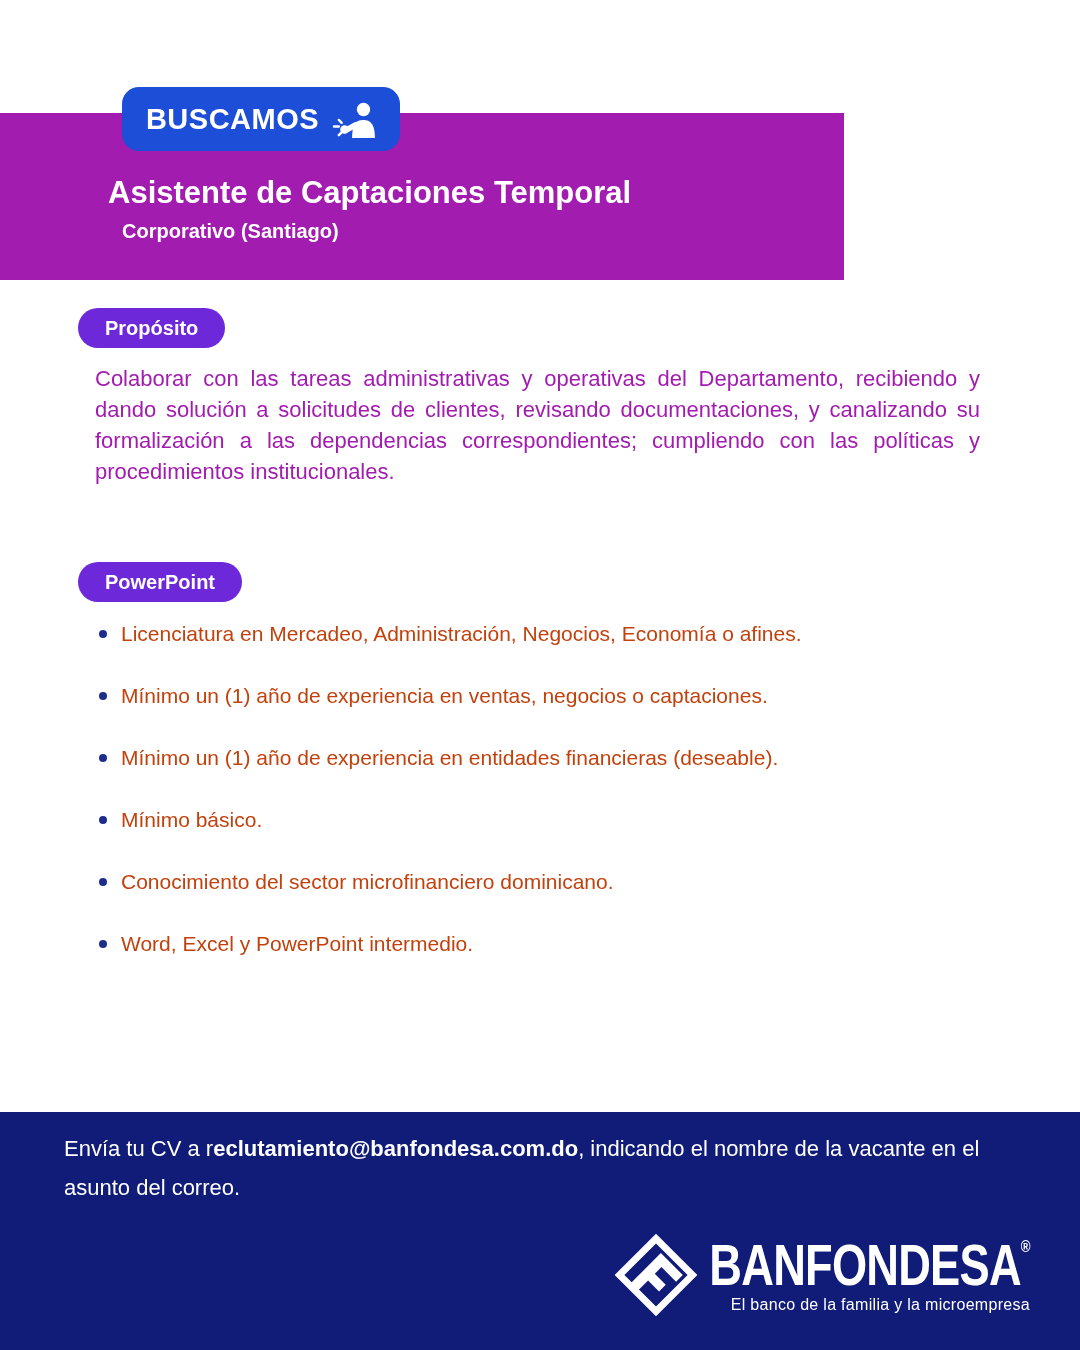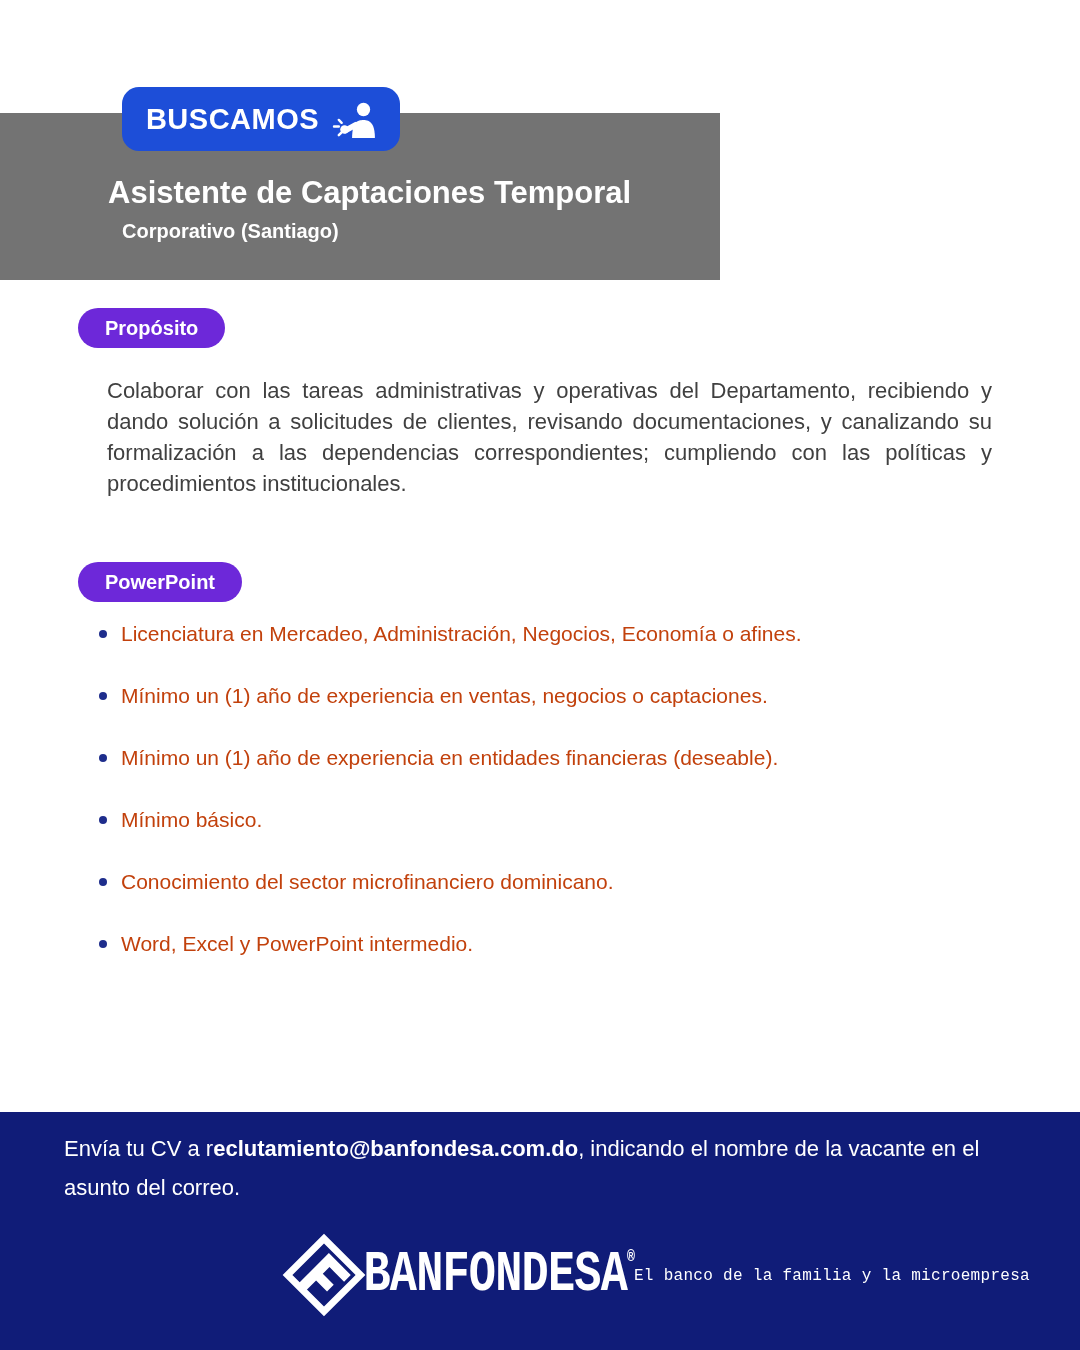--- a/index.html
+++ b/index.html
@@ -10,36 +10,36 @@
   
   .buscamos-badge{
     position:absolute;left:78px;top:87px;width:278px;height:64px;
     background:#1d4ed8;border-radius:17px;display:flex;align-items:center;
     justify-content:center;gap:13px;z-index:3;margin-left:44px;
   }
   .buscamos-label{color:#ffffff;font-weight:bold;font-size:29px;letter-spacing:.5px;}
   .buscamos-icon{width:44px;height:38px;flex:0 0 auto;}
   
   .banner{
-    position:absolute;left:0;top:113px;width:720px;height:167px;
-    background:#737373;z-index:2;box-sizing:border-box;padding:62px 0 0 108px;
+    position:absolute;left:0;top:113px;width:844px;height:167px;
+    background:#a21caf;z-index:2;box-sizing:border-box;padding:62px 0 0 108px;
   }
   .banner-title{margin:0;color:#ffffff;font-size:31px;font-weight:bold;line-height:1.15;}
   .banner-subtitle{margin:9px 0 0 14px;color:#ffffff;font-size:20px;font-weight:bold;}
   
   .pill{
     position:absolute;background:#6d28d9;color:#ffffff;font-weight:bold;
     font-size:20px;border-radius:22px;padding:8px 27px;line-height:1.2;
   }
   .pill-purpose{left:78px;top:308px;}
   .pill-requirements{left:78px;top:562px;}
   
   .purpose-body{
-    position:absolute;left:92px;top:360px;width:885px;margin:15px;
-    color:#404040;font-size:22px;line-height:31px;text-align:justify;
+    position:absolute;left:92px;top:360px;width:885px;margin:3px;
+    color:#a21caf;font-size:22px;line-height:31px;text-align:justify;
   }
   
   .req-list{
     position:absolute;left:99px;top:620px;width:870px;margin:0;padding:0;
     list-style:none;color:#c2410c;font-size:21px;
   }
   .req-item{position:relative;padding-left:22px;margin-bottom:34px;line-height:28px;}
   .req-item .dot{
     position:absolute;left:0;top:10px;width:8px;height:8px;border-radius:50%;
     background:#1e2d8c;
@@ -52,21 +52,21 @@
   .cta{
     position:absolute;left:64px;top:17px;width:950px;margin:0;
     color:#ffffff;font-size:22px;line-height:39px;
   }
   .cta .email{font-weight:bold;}
   
   .logo{
     position:absolute;right:50px;top:120px;display:flex;align-items:center;
   }
   .diamond-logo{width:86px;height:86px;flex:0 0 auto;}
-  .logo-text{display:flex;flex-direction:row;align-items:center;margin-left:-80px;font-family:Liberation Mono, monospace;}
+  .logo-text{display:flex;flex-direction:column;align-items:flex-end;margin-left:-80px;}
   .wordmark-row{
     display:flex;align-items:flex-start;white-space:nowrap;
     transform:scaleX(.78);transform-origin:right center;
     color:#ffffff;font-weight:bold;font-size:58px;line-height:1;letter-spacing:-1px;
   }
   .reg{font-size:17px;font-weight:bold;margin-top:2px;}
   .tagline{color:#ffffff;font-size:16px;margin-top:2px;letter-spacing:.3px;}
 </style>
 </head>
 <body>

